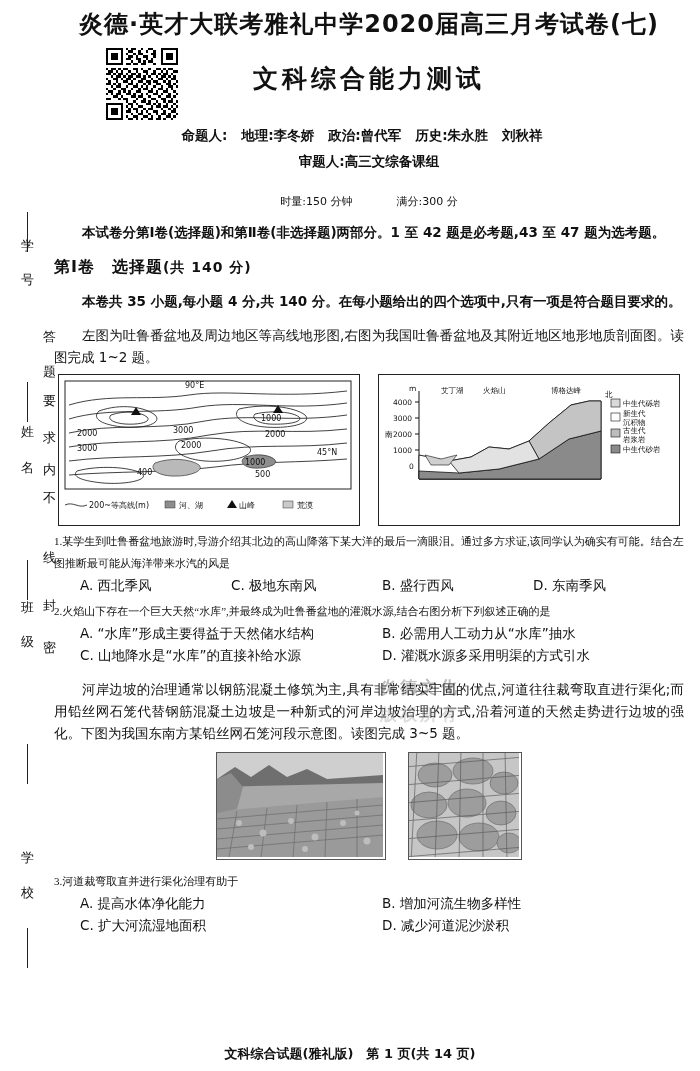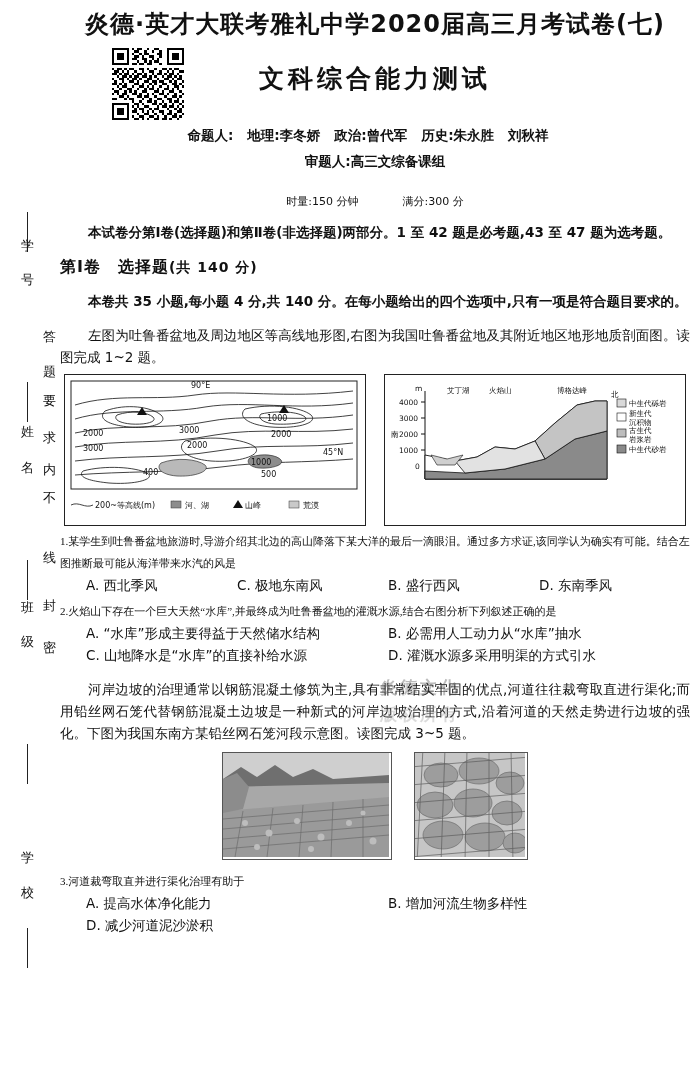--- a/index.html
+++ b/index.html
@@ -34,21 +34,21 @@
   .vcol2{
     position:absolute;left:40px;
     writing-mode:vertical-rl;
     text-orientation:upright;
     font-size:13px;
     letter-spacing:10px;
     color:#111;
     font-family:"DejaVu Sans", sans-serif;
   }
   .content{
-    position:absolute;left:60px;top:0;width:630px;height:1071px;
+    position:absolute;left:54px;top:0;width:630px;height:1071px;
   }
   .title-main{
     text-align:center;
     font-size:24px;
     font-weight:bold;
     margin-top:8px;
     letter-spacing:1px;
     font-family:"DejaVu Sans", sans-serif;
   }
   .qr{
@@ -662,24 +662,26 @@
     </div>
 
     <div class="q" style="margin-top:10px;">
       <span>3.</span><span>河道裁弯取直并进行渠化治理有助于</span>
     </div>
     <div class="opts2">
       <span class="o">A. 提高水体净化能力</span>
       <span class="o">B. 增加河流生物多样性</span>
     </div>
     <div class="opts2">
+      <span class="o">C. 扩大河流湿地面积</span>
       <span class="o">D. 减少河道泥沙淤积</span>
     </div>
 
   </div>
 
   <div class="watermark">
     <div class="wm-text">炎德文化</div>
     <div class="wm-sub">版权所有</div>
   </div>
 
+  <div class="footer">文科综合试题(雅礼版)　第 1 页(共 14 页)</div>
 
 </div>
 
 </body></html>

